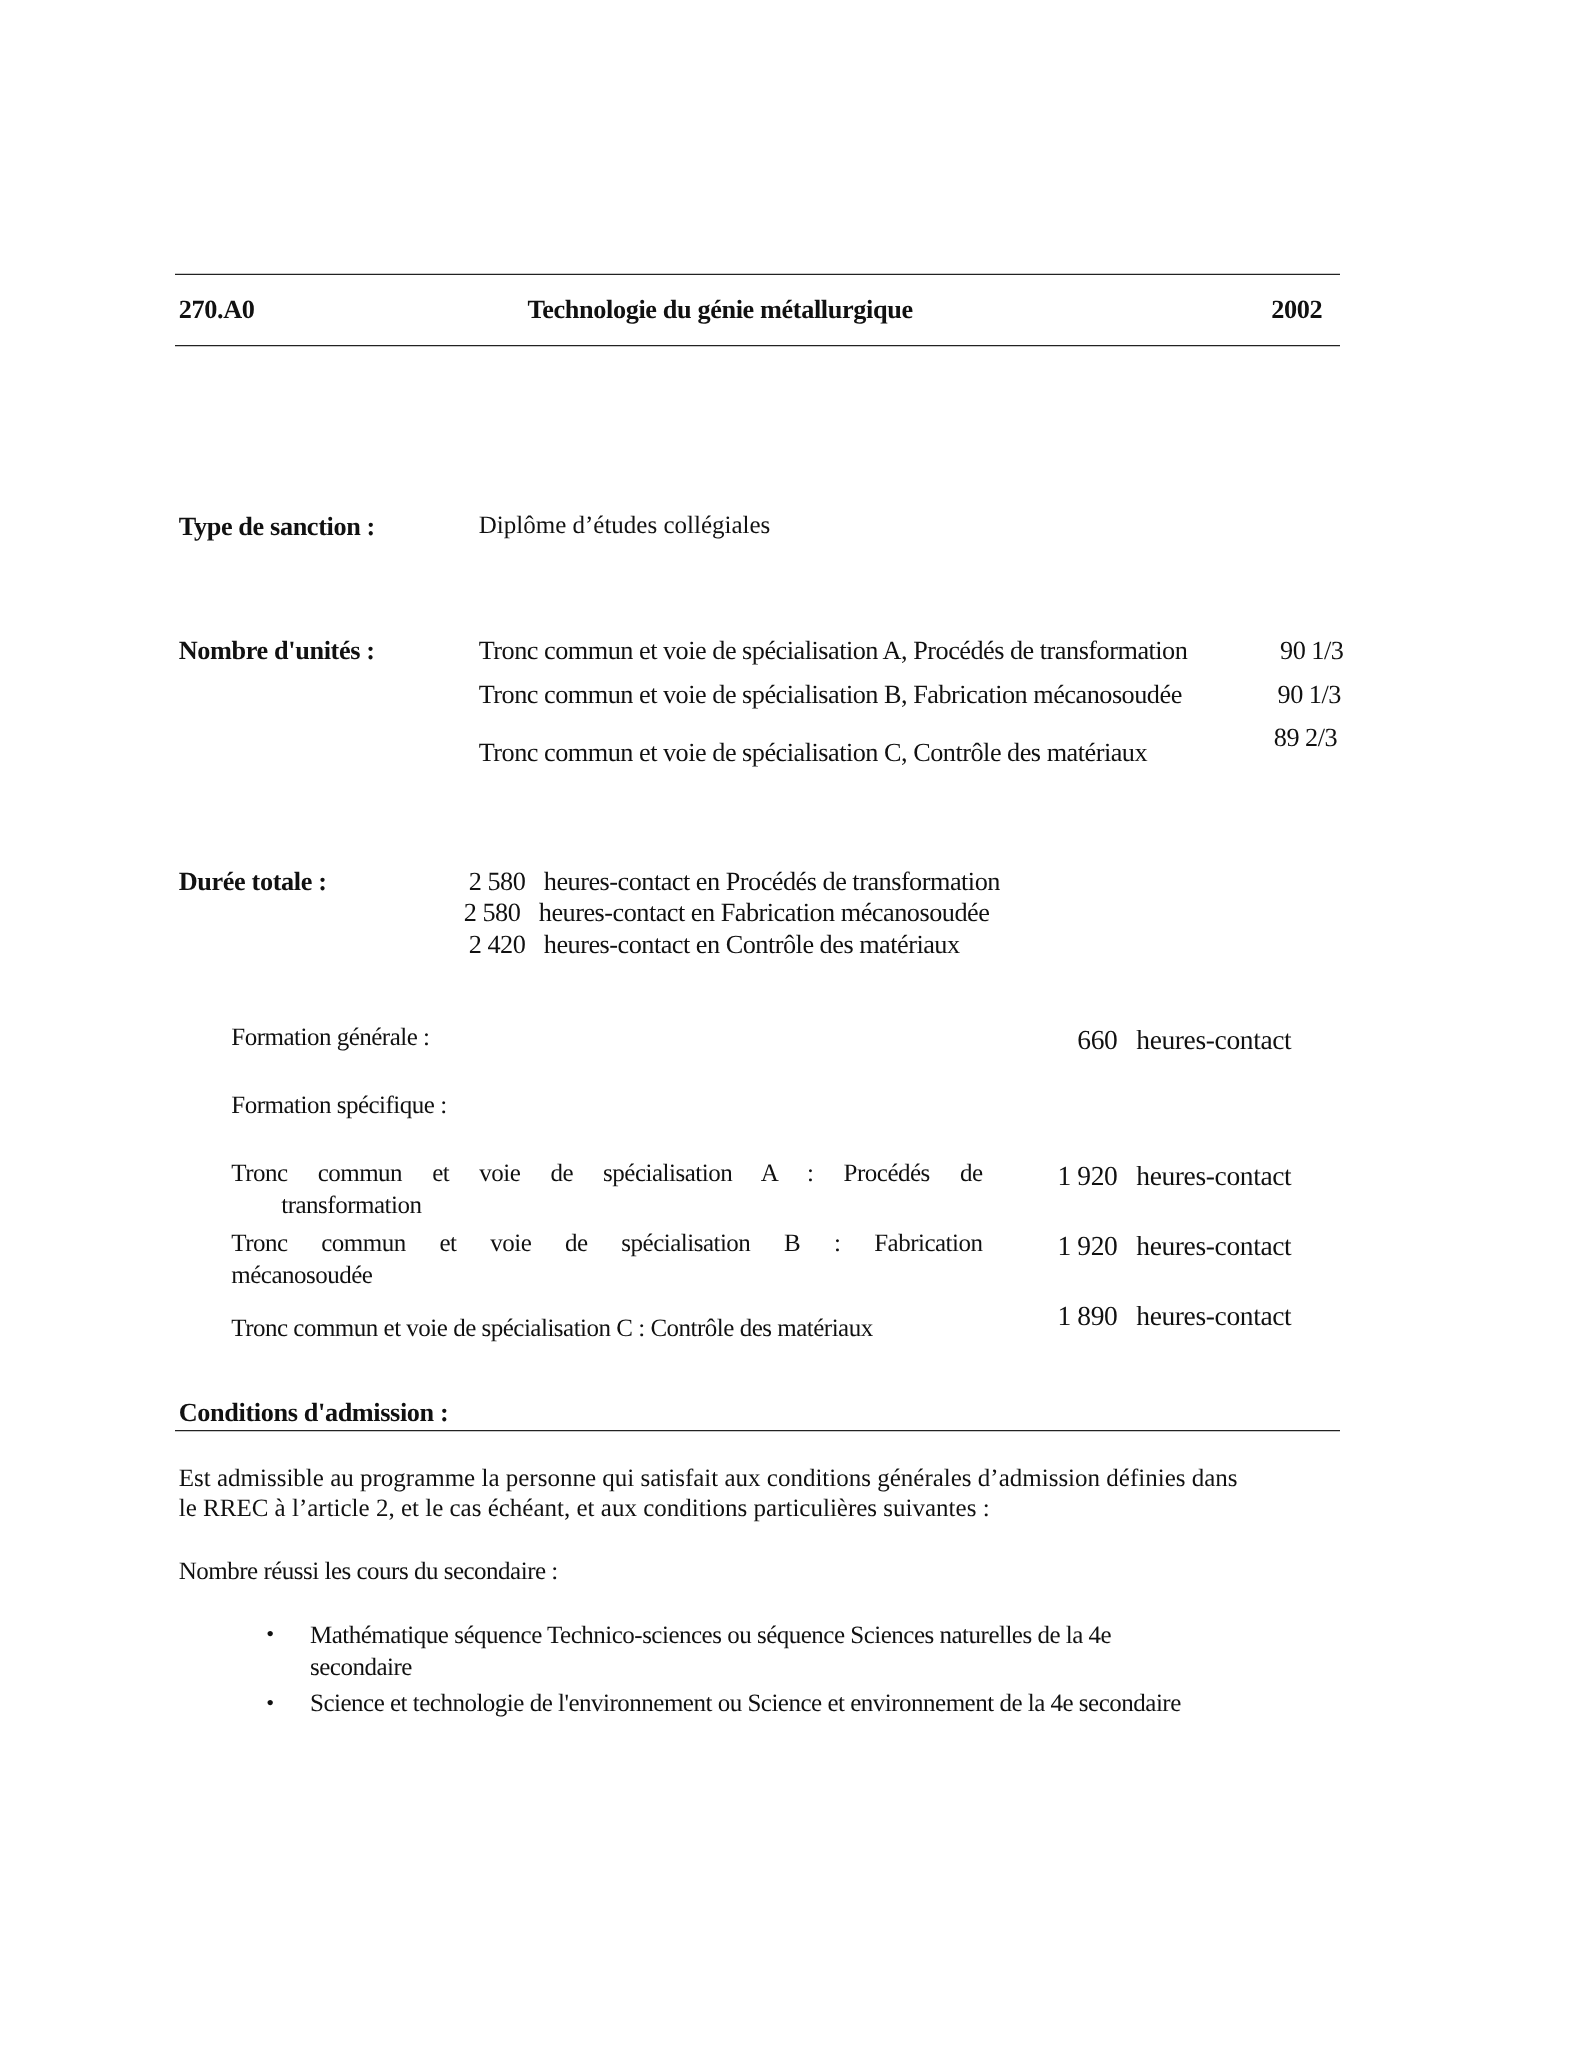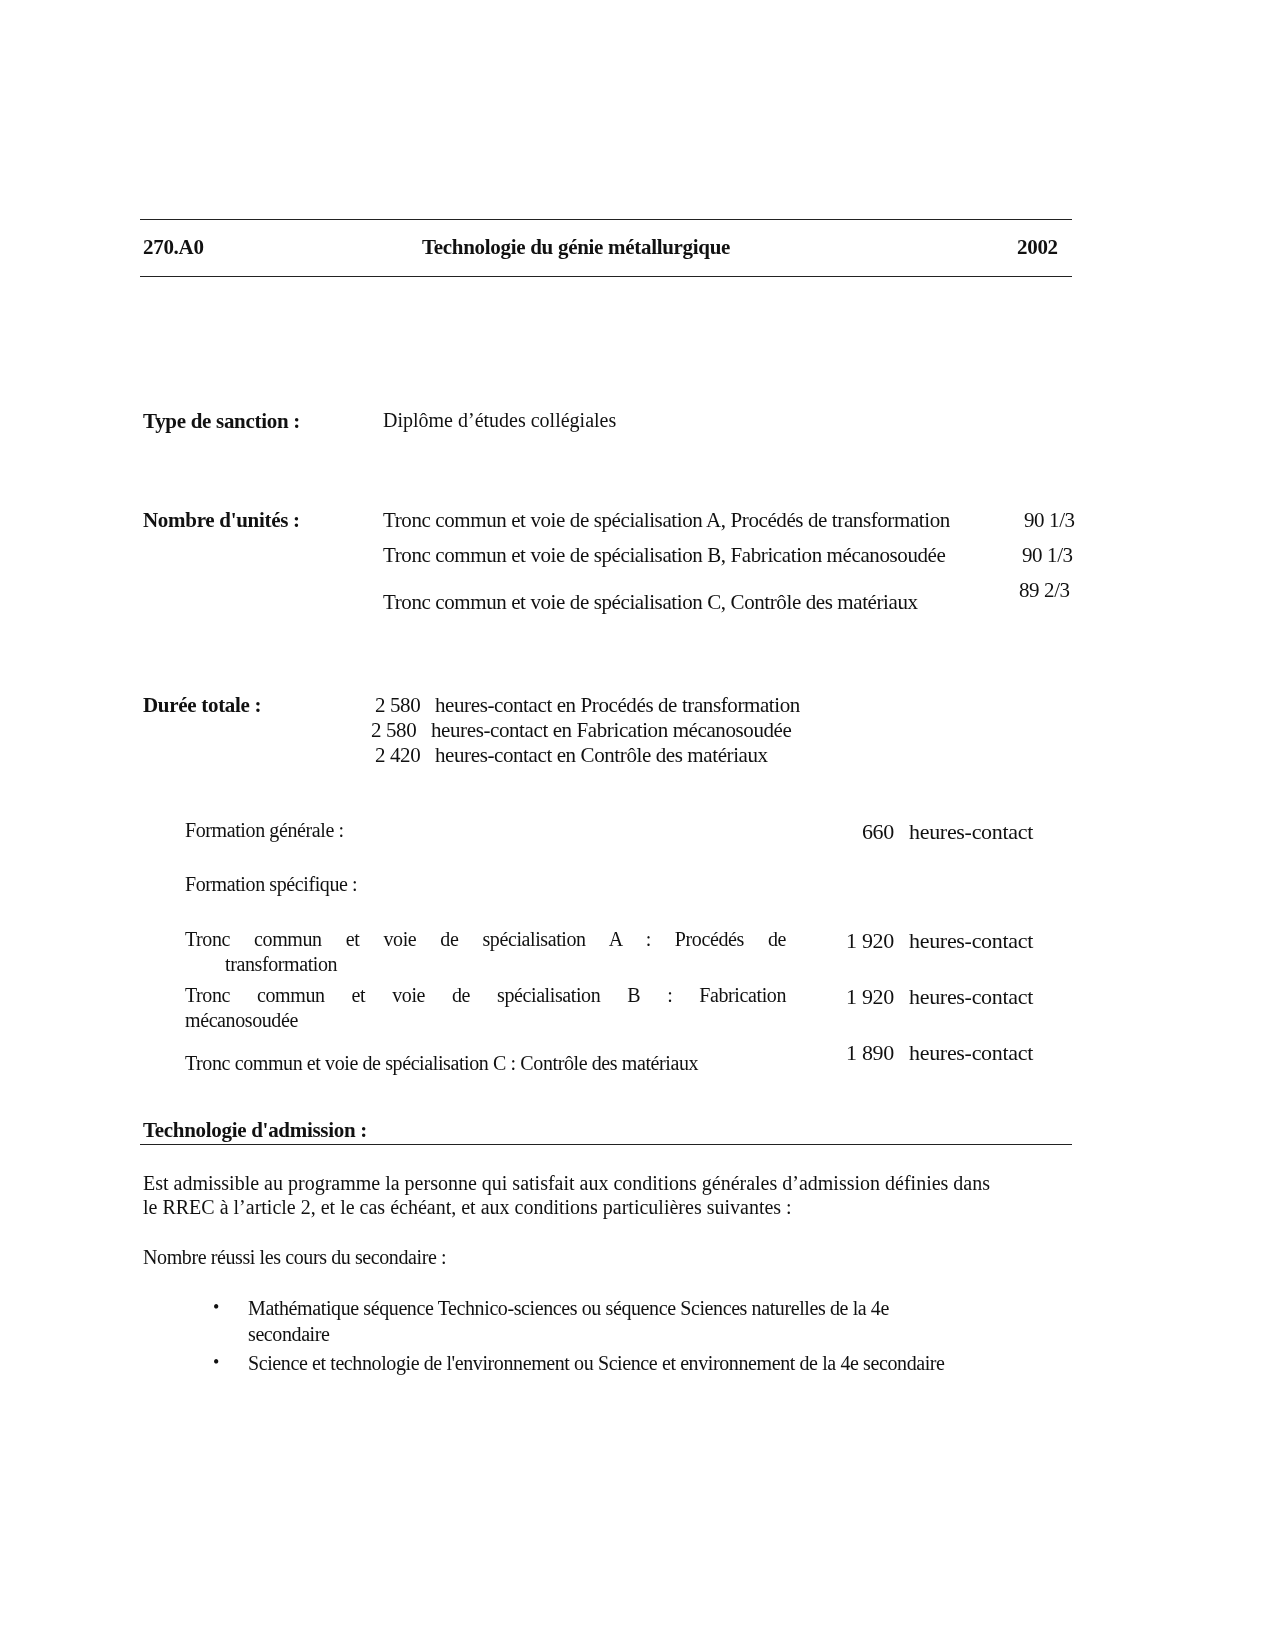--- a/index.html
+++ b/index.html
@@ -57,21 +57,21 @@
 
 <div class="abs txt-s just" style="left:185px; top:984px; width:601px;">Tronc commun et voie de spécialisation B : Fabrication</div>
 <div class="abs txt-s" style="left:185px; top:1009px;">mécanosoudée</div>
 <div class="abs big right" style="left:800px; width:94px; top:984px;">1 920</div>
 <div class="abs big" style="left:909px; top:984px;">heures-contact</div>
 
 <div class="abs txt-s" style="left:185px; top:1040px;margin-top:12px;">Tronc commun et voie de spécialisation C :  Contrôle des matériaux</div>
 <div class="abs big right" style="left:800px; width:94px; top:1040px;">1 890</div>
 <div class="abs big" style="left:909px; top:1040px;">heures-contact</div>
 
-<div class="abs lbl" style="left:143px; top:1118px;">Technologie d'admission :</div>
+<div class="abs lbl" style="left:143px; top:1118px;">Conditions d'admission :</div>
 <div class="rule" style="left:140px; top:1144px; width:932px; border-top-width:1px;"></div>
 
 <div class="abs txt" style="left:143px; top:1172px; font-size:20px; letter-spacing:0;">Est admissible au programme la personne qui satisfait aux conditions générales d’admission définies dans</div>
 <div class="abs txt" style="left:143px; top:1196px; font-size:20px; letter-spacing:0;">le RREC à l’article 2, et le cas échéant, et aux conditions particulières suivantes :</div>
 
 <div class="abs txt-s" style="left:143px; top:1246px;">Nombre réussi les cours du secondaire :</div>
 
 <div class="bullet" style="left:213px; top:1297px;">•</div>
 <div class="abs txt-s" style="left:248px; top:1297px;">Mathématique séquence Technico-sciences ou séquence Sciences naturelles de la 4e</div>
 <div class="abs txt-s" style="left:248px; top:1323px;">secondaire</div>

